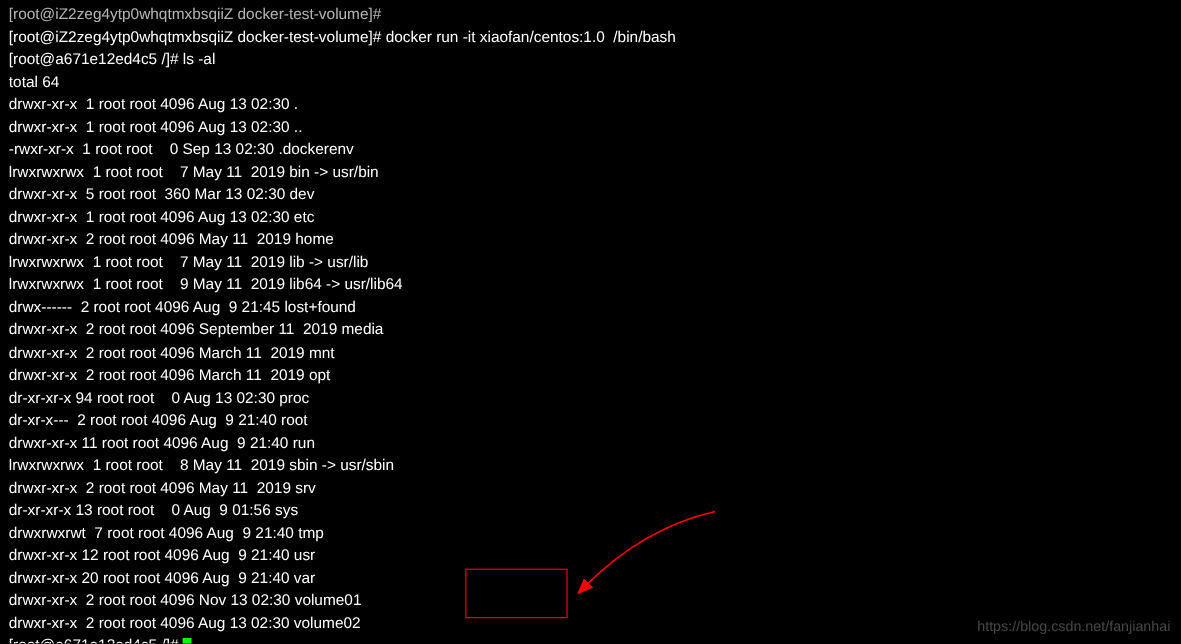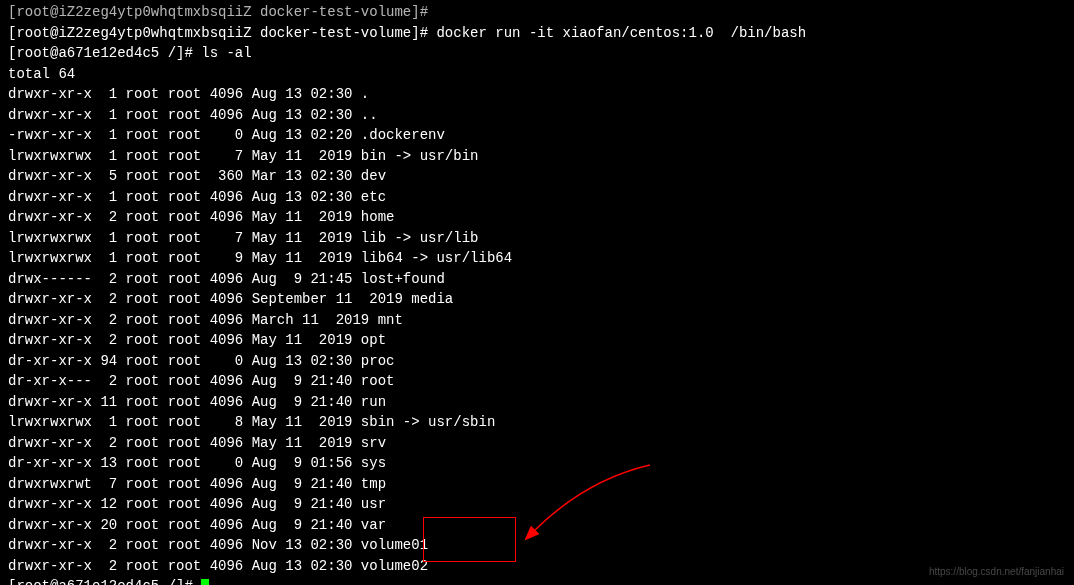--- a/index.html
+++ b/index.html
@@ -14,21 +14,21 @@
       color: #fff;
       width: 1074px;
       height: 585px;
       overflow: hidden;
       position: relative;
       padding: 2px 8px;
     }
     .terminal-line {
       line-height: 20.5px;
       white-space: pre;
-      font-family: Liberation Mono, monospace;
+      font-family: Liberation Sans, sans-serif;
     }
     .highlight-box {
       position: absolute;
       border: 1.5px solid #ff0000;
       width: 93px;
       height: 45px;
       left: 423px;
       top: 517px;
     }
     .annotation {
@@ -47,21 +47,21 @@
       width: 130px;
       height: 80px;
       pointer-events: none;
     }
     .watermark {
       position: absolute;
       right: 10px;
       bottom: 8px;
       color: rgba(200,200,200,0.35);
       font-family: Arial, sans-serif;
-      font-size: 10px;
+      font-size: 13px;
     }
     .cursor {
       display: inline-block;
       width: 8px;
       height: 14px;
       background: #00ff00;
       vertical-align: middle;
     }
     .partial {
       opacity: 0.7;
@@ -69,31 +69,31 @@
   </style>
 </head>
 <body>
 
 <div class="terminal-line partial">[root@iZ2zeg4ytp0whqtmxbsqiiZ docker-test-volume]#</div>
 <div class="terminal-line">[root@iZ2zeg4ytp0whqtmxbsqiiZ docker-test-volume]# docker run -it xiaofan/centos:1.0  /bin/bash</div>
 <div class="terminal-line">[root@a671e12ed4c5 /]# ls -al</div>
 <div class="terminal-line">total 64</div>
 <div class="terminal-line">drwxr-xr-x  1 root root 4096 Aug 13 02:30 .</div>
 <div class="terminal-line">drwxr-xr-x  1 root root 4096 Aug 13 02:30 ..</div>
-<div class="terminal-line">-rwxr-xr-x  1 root root    0 Aug 13 02:20 .dockerenv</div>
+<div class="terminal-line">-rwxr-xr-x  1 root root    0 Sep 13 02:30 .dockerenv</div>
 <div class="terminal-line">lrwxrwxrwx  1 root root    7 May 11  2019 bin -&gt; usr/bin</div>
 <div class="terminal-line">drwxr-xr-x  5 root root  360 Mar 13 02:30 dev</div>
 <div class="terminal-line">drwxr-xr-x  1 root root 4096 Aug 13 02:30 etc</div>
 <div class="terminal-line">drwxr-xr-x  2 root root 4096 May 11  2019 home</div>
 <div class="terminal-line">lrwxrwxrwx  1 root root    7 May 11  2019 lib -&gt; usr/lib</div>
 <div class="terminal-line">lrwxrwxrwx  1 root root    9 May 11  2019 lib64 -&gt; usr/lib64</div>
 <div class="terminal-line">drwx------  2 root root 4096 Aug  9 21:45 lost+found</div>
 <div class="terminal-line">drwxr-xr-x  2 root root 4096 September 11  2019 media</div>
 <div class="terminal-line">drwxr-xr-x  2 root root 4096 March 11  2019 mnt</div>
-<div class="terminal-line">drwxr-xr-x  2 root root 4096 May 11  2019 opt</div>
+<div class="terminal-line">drwxr-xr-x  2 root root 4096 March 11  2019 opt</div>
 <div class="terminal-line">dr-xr-xr-x 94 root root    0 Aug 13 02:30 proc</div>
 <div class="terminal-line">dr-xr-x---  2 root root 4096 Aug  9 21:40 root</div>
 <div class="terminal-line">drwxr-xr-x 11 root root 4096 Aug  9 21:40 run</div>
 <div class="terminal-line">lrwxrwxrwx  1 root root    8 May 11  2019 sbin -&gt; usr/sbin</div>
 <div class="terminal-line">drwxr-xr-x  2 root root 4096 May 11  2019 srv</div>
 <div class="terminal-line">dr-xr-xr-x 13 root root    0 Aug  9 01:56 sys</div>
 <div class="terminal-line">drwxrwxrwt  7 root root 4096 Aug  9 21:40 tmp</div>
 <div class="terminal-line">drwxr-xr-x 12 root root 4096 Aug  9 21:40 usr</div>
 <div class="terminal-line">drwxr-xr-x 20 root root 4096 Aug  9 21:40 var</div>
 <div class="terminal-line">drwxr-xr-x  2 root root 4096 Nov 13 02:30 volume01</div>

